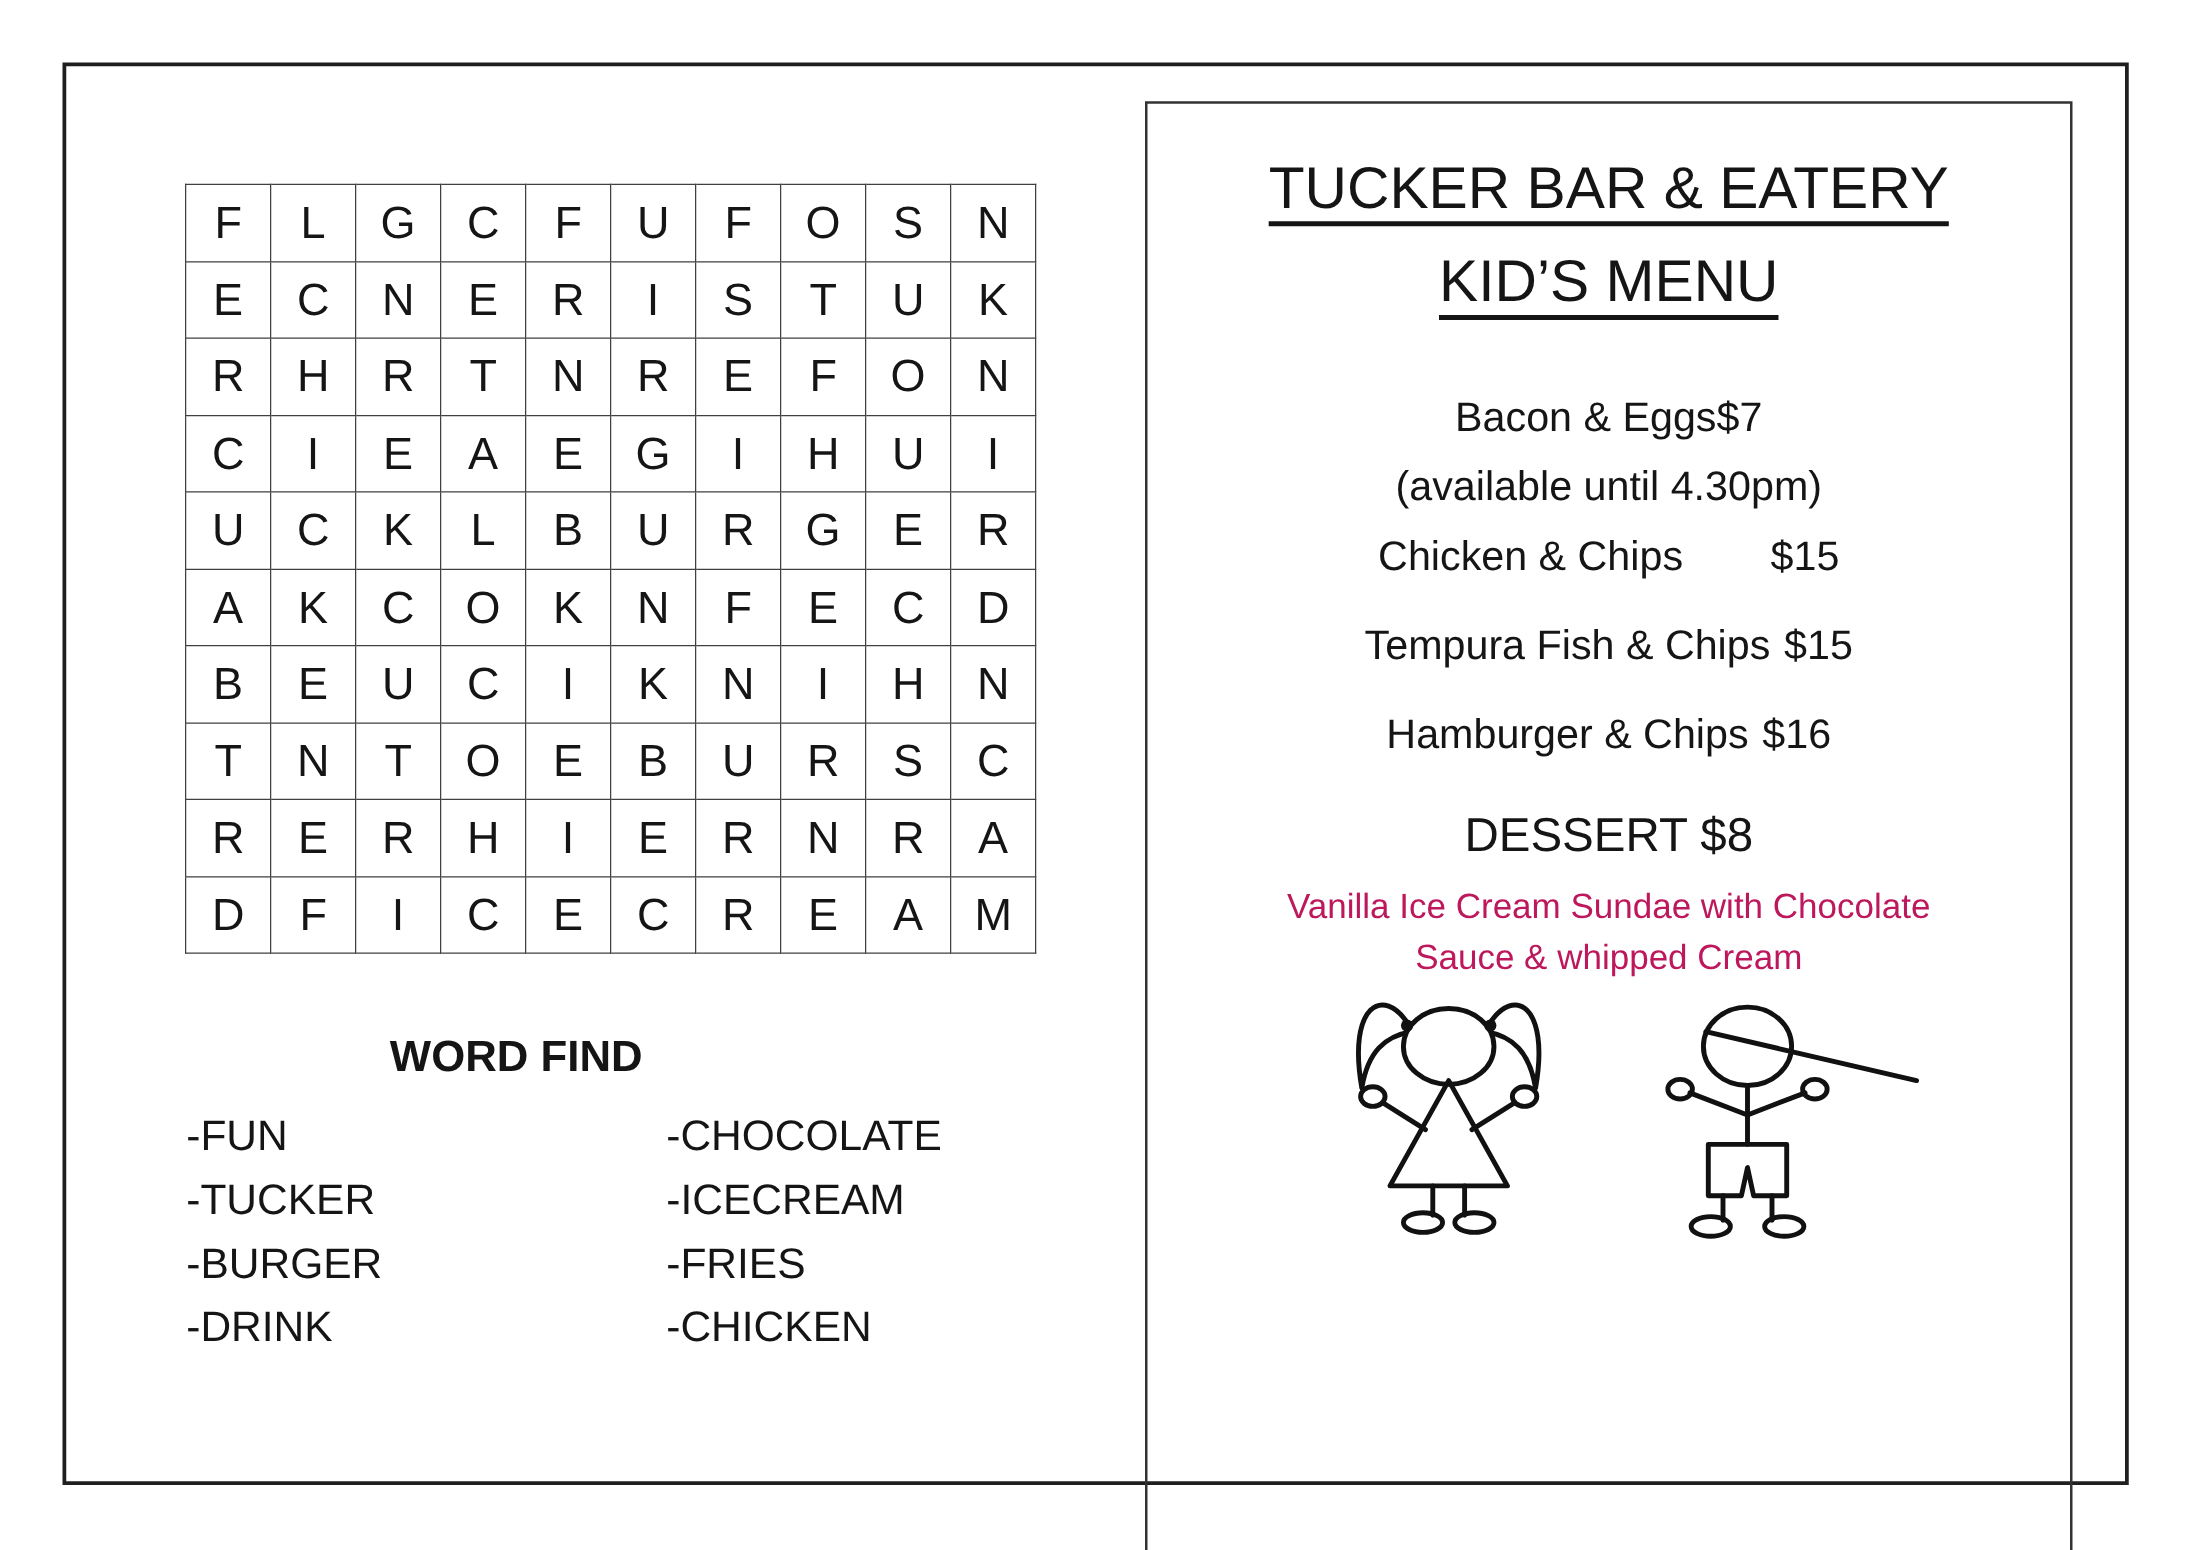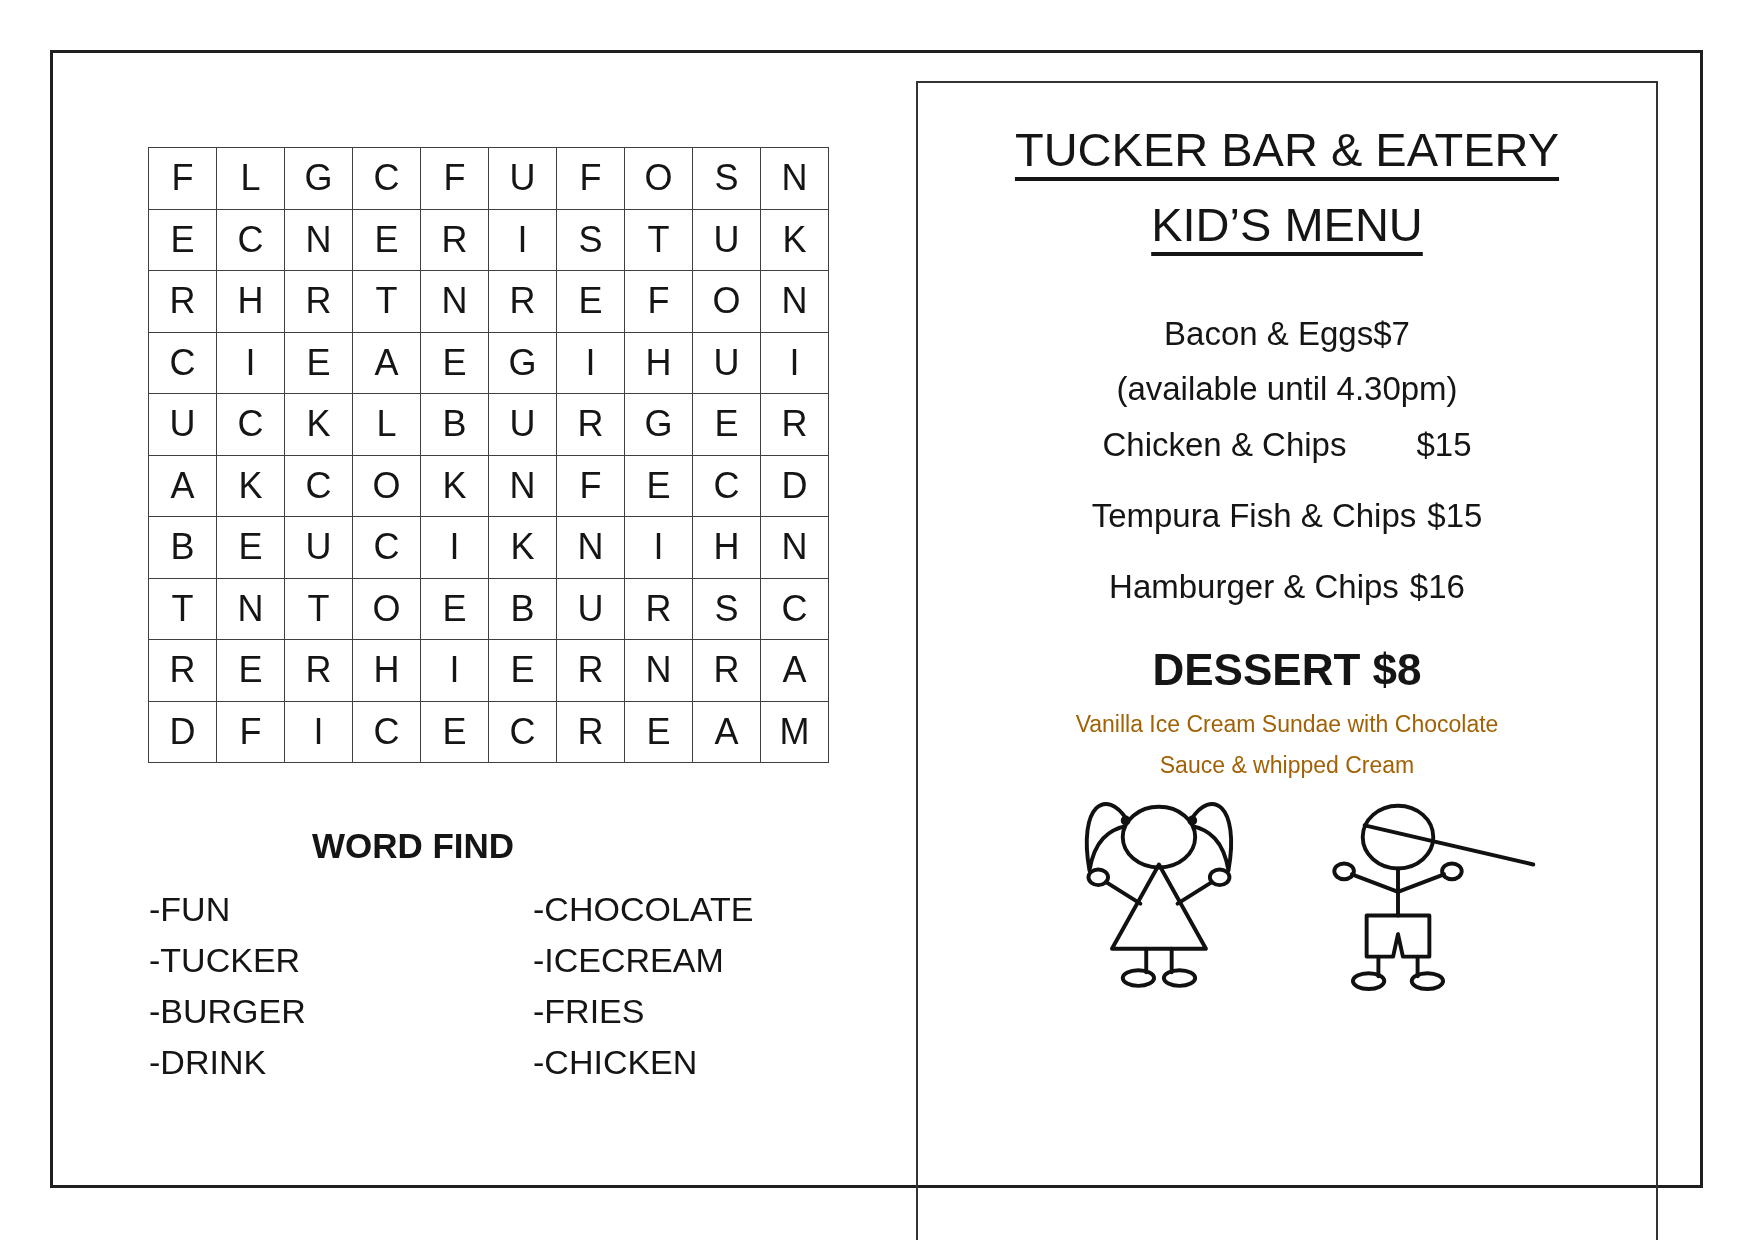--- a/index.html
+++ b/index.html
@@ -67,22 +67,22 @@
     display: flex; justify-content: center; align-items: baseline;
     font-size: 33px; line-height: 41px; white-space: nowrap; color: #151515;
   }
   .item-row.gap-lg { }
   .item-row.gap-md { gap: 70px; }
   .item-row.gap-sm { gap: 11px; }
   .item-row + .item-row { margin-top: 30px; }
   .item-note { margin-top: 14px; font-size: 33px; line-height: 41px; color: #151515; }
   .item-note + .item-row { margin-top: 15px; }
 
-  .dessert-heading { margin-top: 42px; font-size: 44px; line-height: 41px; color: #151515; font-weight: bold; }
-  .dessert-line { font-size: 23px; line-height: 41px; color: #a16207; white-space: nowrap; }
+  .dessert-heading { margin-top: 42px; font-size: 38px; line-height: 41px; color: #151515; }
+  .dessert-line { font-size: 28px; line-height: 41px; color: #be185d; white-space: nowrap; }
   .dessert-line.first { margin-top: 14px; }
 
   .figures-row {
     margin-top: 0px; margin-left: 34px;
     display: flex; justify-content: center; align-items: flex-end; gap: 50px;
   }
   .figures-row svg { display: block; }
 </style>
 </head>
 <body>

